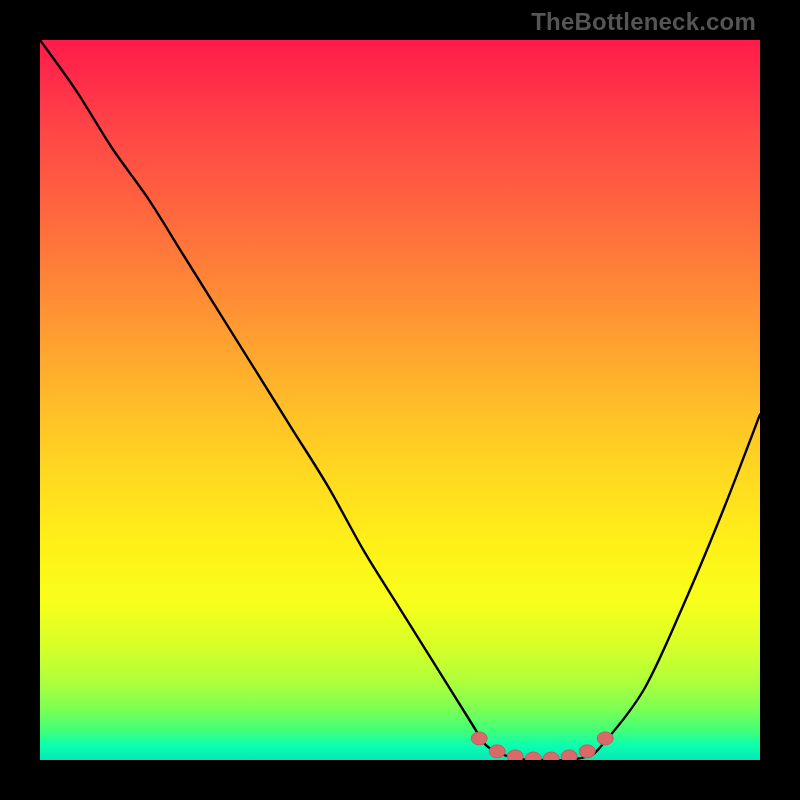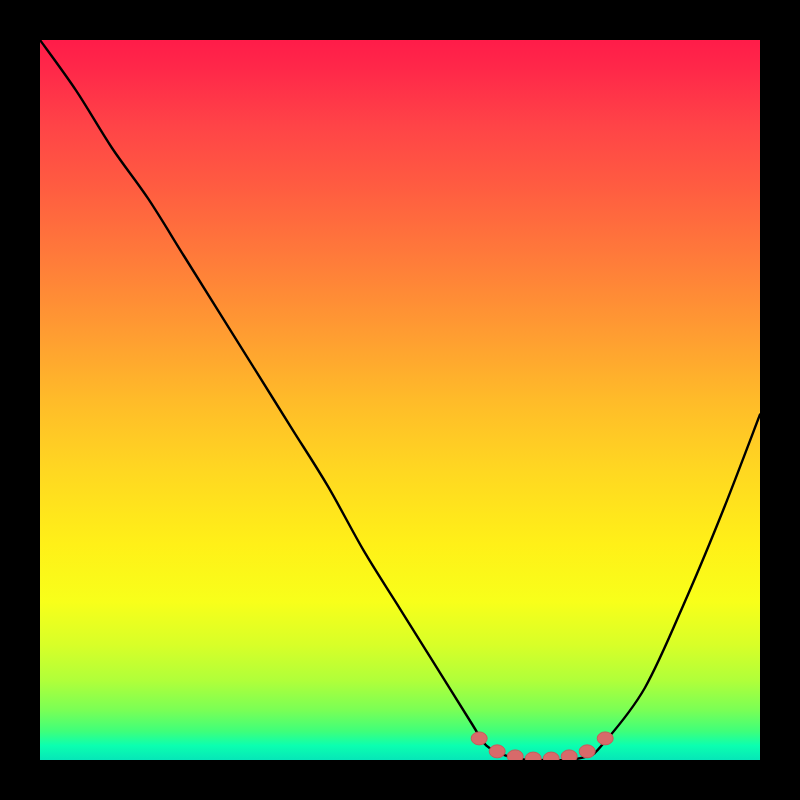--- a/index.html
+++ b/index.html
@@ -51,20 +51,21 @@
     top: 0;
     width: 720px;
     height: 720px;
     pointer-events: none;
   }
 </style>
 </head>
 <body>
 
 <div class="container">
+  <div class="watermark">TheBottleneck.com</div>
   <div class="plot-area">
     <svg class="curve" viewBox="0 0 720 720" preserveAspectRatio="none">
       <path id="curve-path" fill="none" stroke="#000000" stroke-width="2.4" stroke-linecap="round" d="M 0.00 0.00 C 6.00 8.40, 24.00 32.40, 36.00 50.40 C 48.00 68.40, 60.00 90.00, 72.00 108.00 C 84.00 126.00, 96.00 140.40, 108.00 158.40 C 120.00 176.40, 132.00 196.80, 144.00 216.00 C 156.00 235.20, 168.00 254.40, 180.00 273.60 C 192.00 292.80, 204.00 312.00, 216.00 331.20 C 228.00 350.40, 240.00 369.60, 252.00 388.80 C 264.00 408.00, 276.00 426.00, 288.00 446.40 C 300.00 466.80, 312.00 490.80, 324.00 511.20 C 336.00 531.60, 348.00 549.60, 360.00 568.80 C 372.00 588.00, 384.00 607.20, 396.00 626.40 C 408.00 645.60, 423.60 670.80, 432.00 684.00 C 440.40 697.20, 440.40 700.20, 446.40 705.60 C 452.40 711.00, 460.80 714.00, 468.00 716.40 C 475.20 718.80, 483.60 719.40, 489.60 720.00 C 495.60 720.60, 498.00 720.00, 504.00 720.00 C 510.00 720.00, 518.40 720.60, 525.60 720.00 C 532.80 719.40, 541.20 718.80, 547.20 716.40 C 553.20 714.00, 552.00 717.00, 561.60 705.60 C 571.20 694.20, 590.40 673.20, 604.80 648.00 C 619.20 622.80, 634.80 584.40, 648.00 554.40 C 661.20 524.40, 672.00 498.00, 684.00 468.00 C 696.00 438.00, 714.00 390.00, 720.00 374.40"></path>
       <g id="markers">
           <ellipse cx="439.20" cy="698.40" rx="8" ry="6.5" fill="#d86a6a" stroke="#c95a5a" stroke-width="1"></ellipse>
           <ellipse cx="457.20" cy="711.36" rx="8" ry="6.5" fill="#d86a6a" stroke="#c95a5a" stroke-width="1"></ellipse>
           <ellipse cx="475.20" cy="716.40" rx="8" ry="6.5" fill="#d86a6a" stroke="#c95a5a" stroke-width="1"></ellipse>
           <ellipse cx="493.20" cy="718.56" rx="8" ry="6.5" fill="#d86a6a" stroke="#c95a5a" stroke-width="1"></ellipse>
           <ellipse cx="511.20" cy="718.56" rx="8" ry="6.5" fill="#d86a6a" stroke="#c95a5a" stroke-width="1"></ellipse>
           <ellipse cx="529.20" cy="716.40" rx="8" ry="6.5" fill="#d86a6a" stroke="#c95a5a" stroke-width="1"></ellipse>

